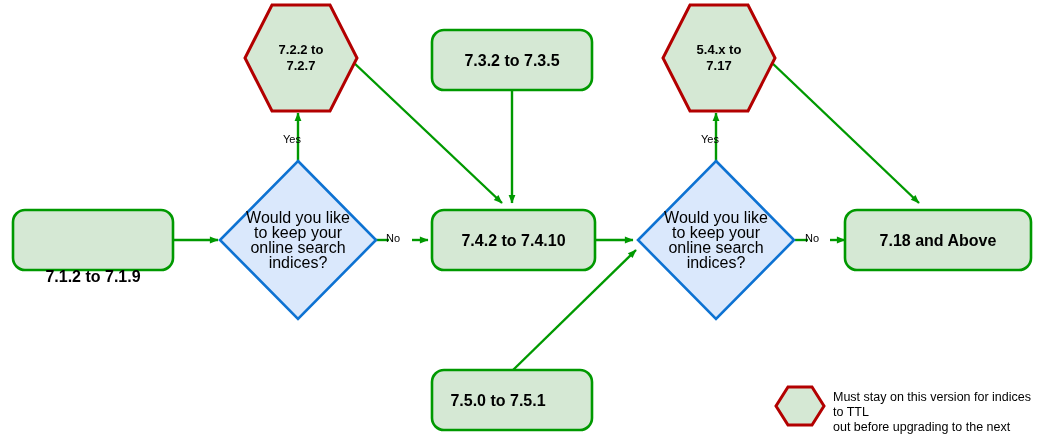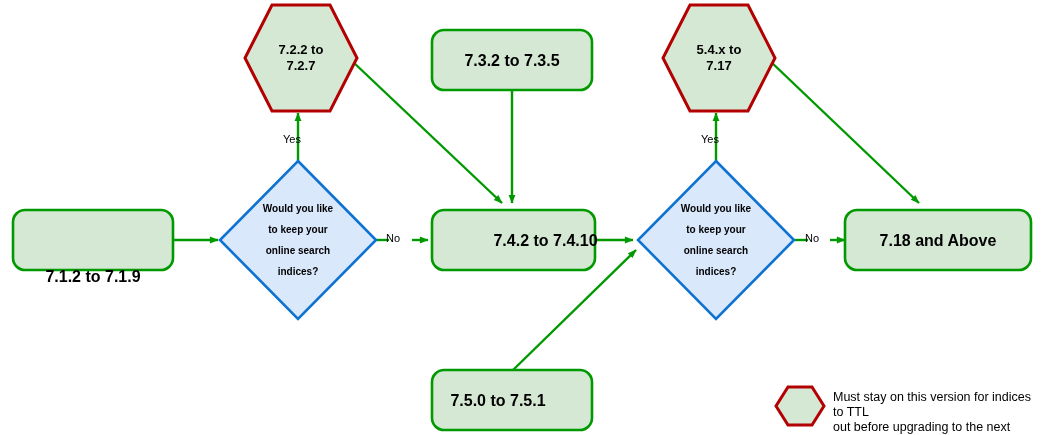--- a/index.html
+++ b/index.html
@@ -37,23 +37,23 @@
     font-size: 16px;
     font-weight: bold;
     line-height: 19px;
   }
   .label-hex {
     font-size: 13px;
     font-weight: bold;
     line-height: 16px;
   }
   .label-decision {
-    font-size: 10px;
-    font-weight: bold;
-    line-height: 21px;
+    font-size: 16px;
+    font-weight: normal;
+    line-height: 15px;
   }
   .edge-label {
     position: absolute;
     font-size: 11px;
     color: #000000;
     text-align: left;
     white-space: nowrap;
   }
   .legend-text {
     position: absolute;
@@ -146,21 +146,21 @@
   <div class="node-label label-decision" style="left:238px; top:200px; width:120px; height:80px; white-space:pre-line;">Would you like
 to keep your
 online search
 indices?</div>
 
   <div class="node-label label-hex" style="left:245px; top:5px; width:112px; height:106px; white-space:pre-line;">7.2.2 to
 7.2.7</div>
 
   <div class="node-label label-strong" style="left:432px; top:30px; width:160px; height:60px;text-align:center;">7.3.2 to 7.3.5</div>
 
-  <div class="node-label label-strong" style="left:432px; top:210px; width:163px; height:60px;margin-left:32px;">7.4.2 to 7.4.10</div>
+  <div class="node-label label-strong" style="left:432px; top:210px; width:163px; height:60px;">7.4.2 to 7.4.10</div>
 
   <div class="node-label label-strong" style="left:432px; top:370px; width:132px; height:60px;">7.5.0 to 7.5.1</div>
 
   <div class="node-label label-decision" style="left:656px; top:200px; width:120px; height:80px; white-space:pre-line;">Would you like
 to keep your
 online search
 indices?</div>
 
   <div class="node-label label-hex" style="left:663px; top:5px; width:112px; height:106px; white-space:pre-line;">5.4.x to
 7.17</div>

